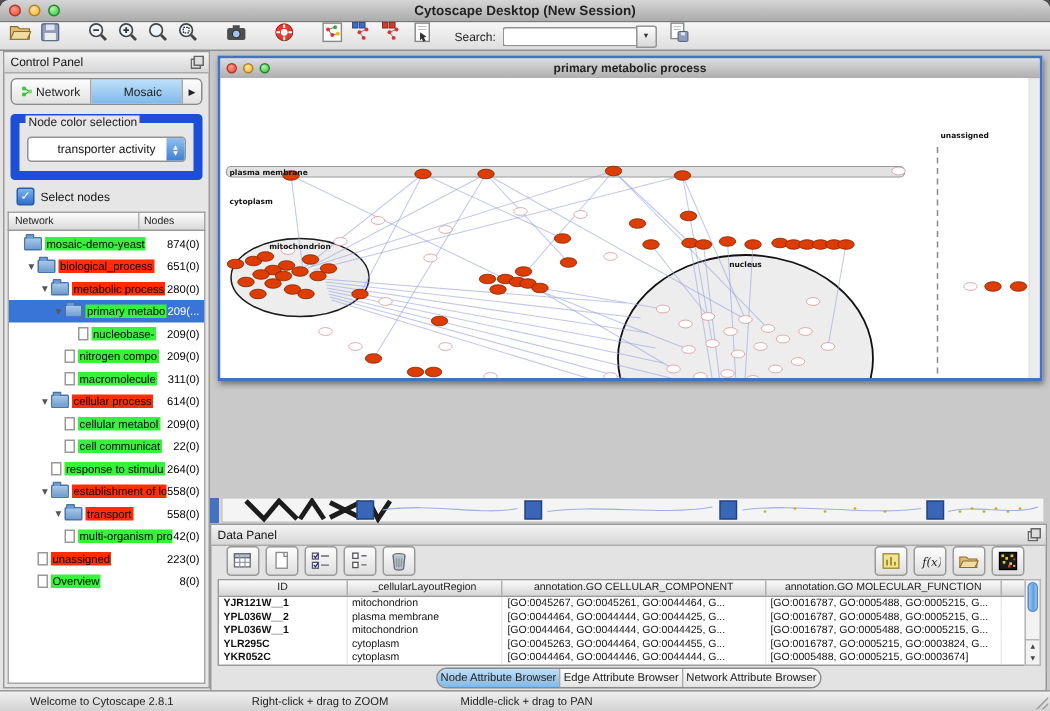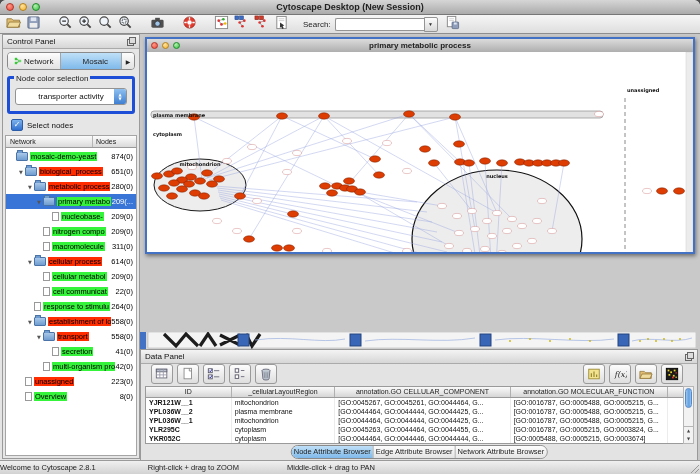--- a/index.html
+++ b/index.html
@@ -34,21 +34,21 @@
   .p-header{height:13px;background:linear-gradient(#f4f4f4,#d6d6d6);border-bottom:1px solid #aaa;
     font-size:8px;color:#111;line-height:13px;padding-left:4px;position:relative;flex:none;}
   .float-ic{position:absolute;right:3px;top:2px;width:9px;height:9px;}
   .cp-tabs{display:flex;margin:3px 4px 2px;height:16px;border:1px solid #8a8a8a;border-radius:4px;
     overflow:hidden;background:#f2f2f2;flex:none;}
   .cp-tab{flex:1;font-size:8px;color:#222;display:flex;align-items:center;justify-content:center;gap:2px;
     border-right:1px solid #a5a5a5;background:linear-gradient(#fdfdfd,#e2e2e2);}
   .cp-tab.sel{background:linear-gradient(#bfe0f8,#7fb9ea);padding-left:9px;}
   .cp-tab-more{width:12px;display:flex;align-items:center;justify-content:center;font-size:6px;
     color:#222;background:linear-gradient(#fdfdfd,#e2e2e2);font-family:"DejaVu Sans",sans-serif;}
-  .cp-group{margin:4px 4px 2px;border:3px solid #1d4ed8;border-radius:3px;padding:9px 5px 6px;position:relative;flex:none;}
+  .cp-group{margin:4px 4px 2px;border:6px solid #1d4ed8;border-radius:3px;padding:9px 5px 6px;position:relative;flex:none;}
   .cp-group-label{position:absolute;top:-5px;left:4px;font-size:8px;color:#222;background:#e6e6e6;padding:0 2px;}
   .combo{position:relative;height:15px;border:1px solid #939393;border-radius:3px;background:#fff;
     font-size:8px;color:#111;text-align:center;line-height:15px;}
   .combo-cap{position:absolute;right:0;top:0;bottom:0;width:12px;border-radius:0 2px 2px 0;
     background:linear-gradient(#8fc0ef,#3f7fd2);display:flex;flex-direction:column;align-items:center;
     justify-content:center;color:#fff;font-size:4px;line-height:4px;font-family:"DejaVu Sans",sans-serif;}
   .cp-check{display:flex;align-items:center;margin:3px 8px 4px;font-size:8px;color:#111;flex:none;}
   .chk{width:10px;height:10px;border-radius:2px;background:linear-gradient(#7db3ec,#2f6fd0);
     border:1px solid #2a5ca8;color:#fff;font-size:8px;line-height:9px;text-align:center;margin-right:4px;
     font-family:"DejaVu Sans",sans-serif;}
@@ -106,21 +106,21 @@
     font-size:4px;color:#444;text-align:center;line-height:8px;font-family:"DejaVu Sans",sans-serif;}
   .dp-tabs{position:absolute;bottom:1px;left:50%;transform:translateX(-50%);display:flex;height:12px;
     border:1px solid #8a8a8a;border-radius:7px;overflow:hidden;background:#f2f2f2;}
   .dp-tab{font-size:7.5px;color:#222;line-height:12px;padding:0 2px;border-right:1px solid #a0a0a0;
     background:linear-gradient(#fdfdfd,#e4e4e4);white-space:nowrap;}
   .dp-tab:last-child{border-right:none;}
   .dp-tab.sel{background:linear-gradient(#bfe0f8,#7fb9ea);}
   
   .statusbar{position:absolute;bottom:0;left:0;right:0;height:13px;background:linear-gradient(#f0f0f0,#d2d2d2);
     border-top:1px solid #9a9a9a;font-size:7.5px;color:#222;line-height:13px;}
-  .statusbar span{margin-left:0;}
+  .statusbar span{margin-left:20px;}
   .statusbar span:nth-child(2){margin-left:50px;}
   .statusbar span:nth-child(3){margin-left:46px;}
   .grip{position:absolute;right:1px;bottom:1px;width:10px;height:10px;}
 </style>
 </head>
 <body>
 
 <div id="app">
 
   <div class="titlebar">
@@ -371,26 +371,20 @@
             <span class="tarrow" style="margin-left: 20px;">▼</span>
             <span class="tfolder"></span>
             <span class="tlabel red">establishment of lo</span>
             <span class="tcount">558(0)</span>
           </div>
           <div class="trow">
             <span class="tarrow" style="margin-left: 29px;">▼</span>
             <span class="tfolder"></span>
             <span class="tlabel red">transport</span>
             <span class="tcount">558(0)</span>
-          </div>
-          <div class="trow">
-            <span class="tarrow" style="margin-left: 38px;"></span>
-            <span class="tfile"></span>
-            <span class="tlabel green">secretion</span>
-            <span class="tcount">41(0)</span>
           </div>
           <div class="trow">
             <span class="tarrow" style="margin-left: 29px;"></span>
             <span class="tfile"></span>
             <span class="tlabel green">multi-organism pro</span>
             <span class="tcount">42(0)</span>
           </div>
           <div class="trow">
             <span class="tarrow" style="margin-left: 11px;"></span>
             <span class="tfile"></span>

